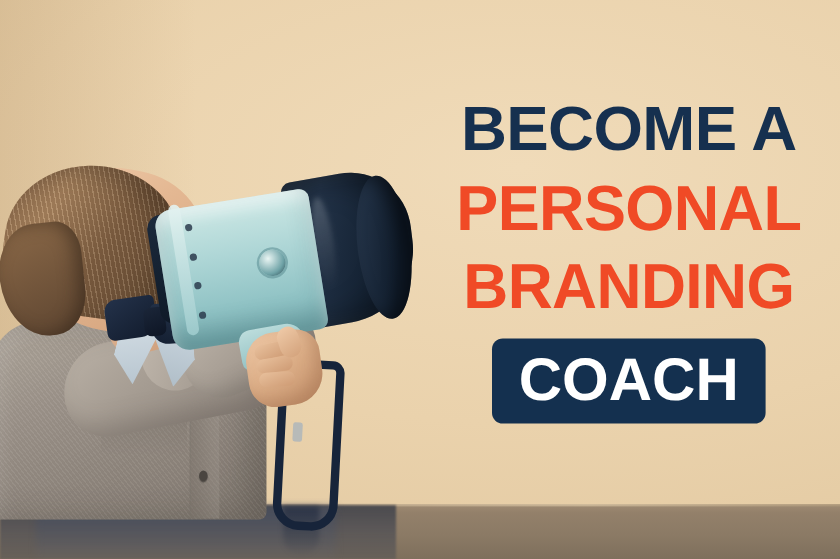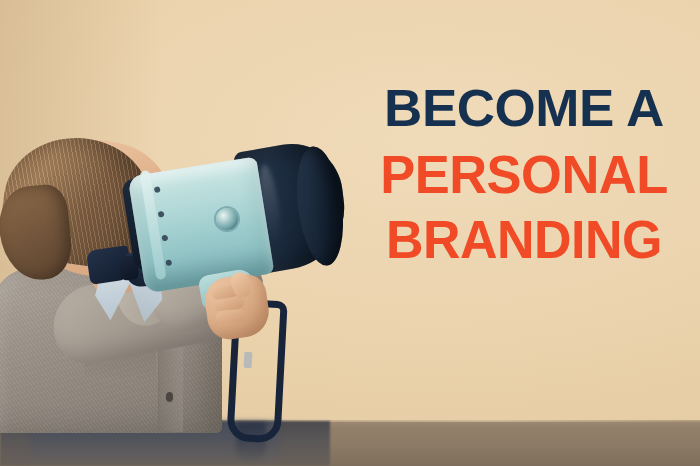--- a/index.html
+++ b/index.html
@@ -410,15 +410,16 @@
     <div class="finger f1"></div>
     <div class="finger f2"></div>
     <div class="finger f3"></div>
     <div class="thumb"></div>
   </div>
 
   <div class="headline">
     <div class="line l-become">BECOME A</div>
     <div class="line l-personal">PERSONAL</div>
     <div class="line l-branding">BRANDING</div>
+    <div class="badge">COACH</div>
   </div>
 
 </div>
 
 </body></html>

